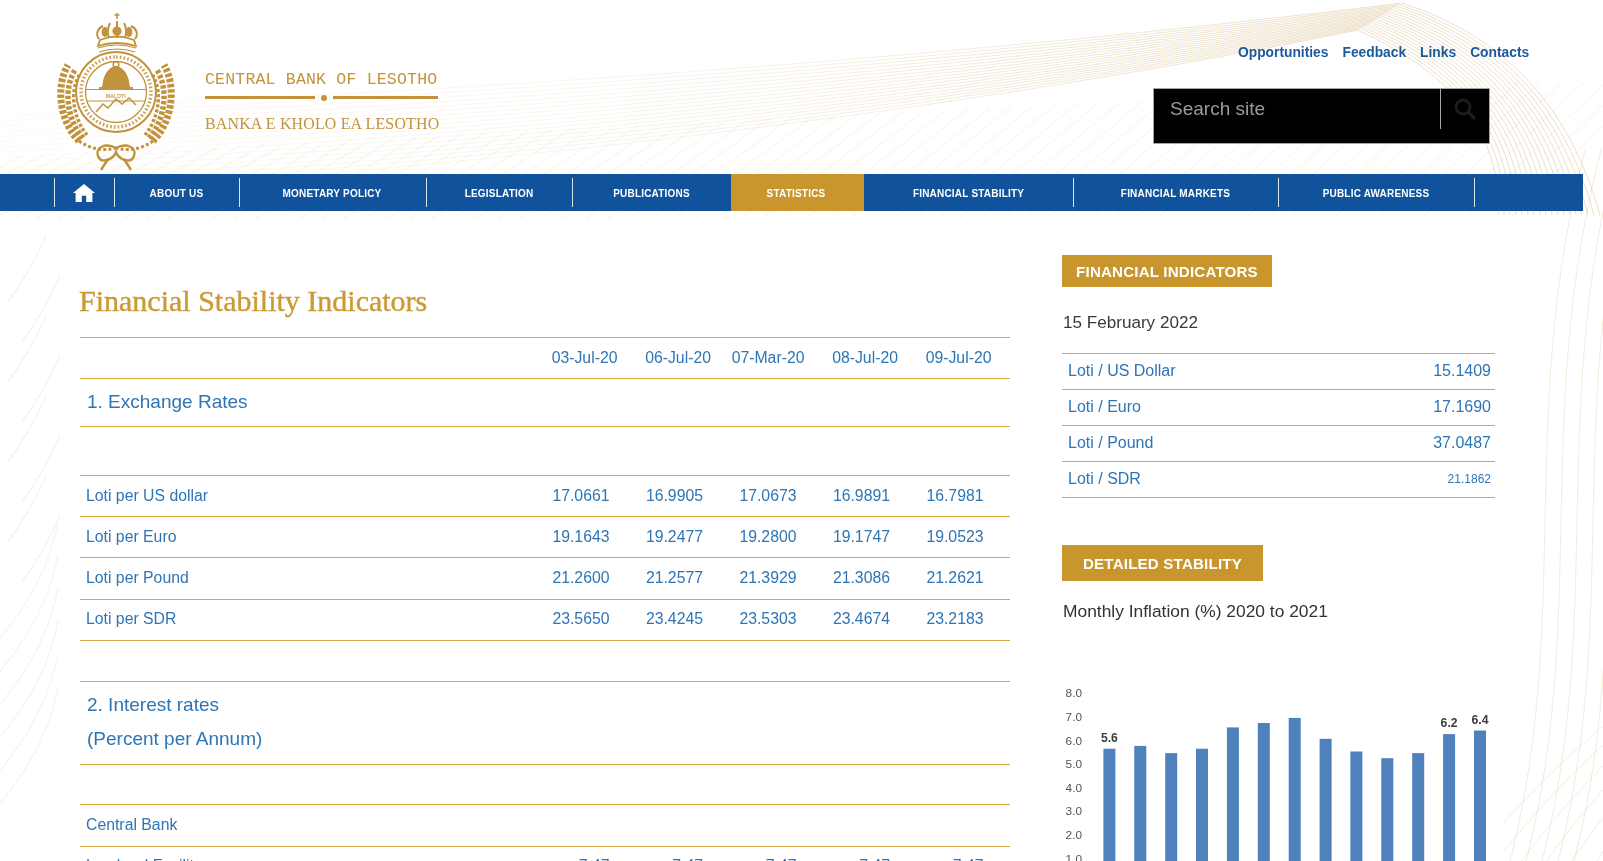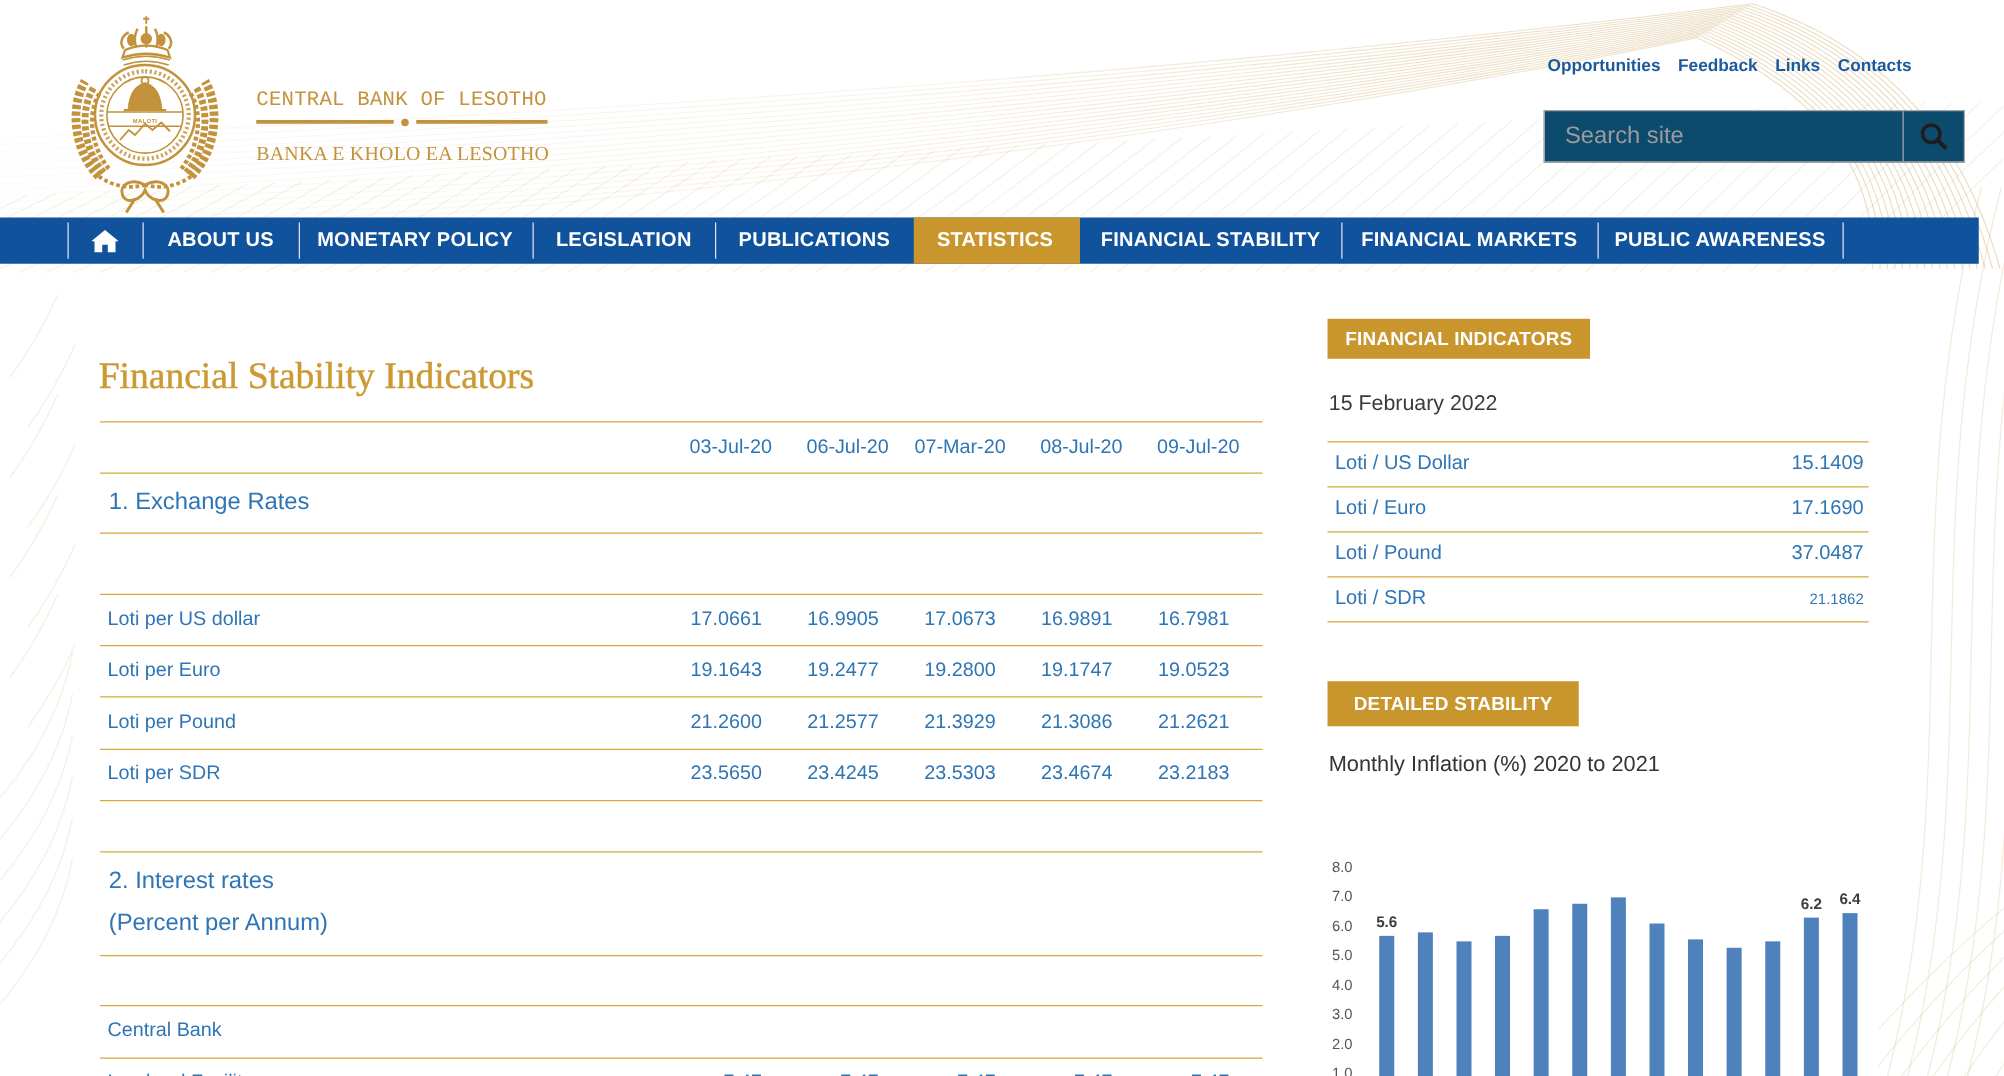--- a/index.html
+++ b/index.html
@@ -1,16 +1,16 @@
 <!DOCTYPE html>
 <html><head><meta charset="utf-8">
 <style>
 html,body{margin:0;padding:0}
 body{width:1603px;height:861px;overflow:hidden;background:#fff;font-family:"Liberation Sans",sans-serif;position:relative}
-.navtxt{position:absolute;top:50%;transform:translate(-50%,-50%);color:#fff;font-weight:bold;font-size:16px;letter-spacing:0.2px;white-space:nowrap}
+.navtxt{position:absolute;top:50%;transform:translate(-50%,-50%);color:#fff;font-weight:bold;font-size:10px;letter-spacing:0.2px;white-space:nowrap}
 .cell{position:absolute;transform:translateY(-50%);font-size:15.8px;color:#2e75b5;white-space:nowrap}
 .cell:not(.lbl){text-align:right}
 .sect{position:absolute;transform:translateY(-50%);font-size:19px;color:#2e75b5;white-space:nowrap}
 .goldbtn{position:absolute;background:#c9962e;color:#fff;font-weight:bold;font-size:15.1px;letter-spacing:0.2px;display:flex;align-items:center;justify-content:center}
 </style></head>
 <body>
 <svg id="bg" width="1603" height="861" viewBox="0 0 1603 861" style="position:absolute;left:0;top:0">
 <defs>
       <linearGradient id="swg" gradientUnits="userSpaceOnUse" x1="0" y1="0" x2="1603" y2="0">
 <stop offset="0" stop-color="rgba(198,160,86,0.04)"></stop>
@@ -184,21 +184,21 @@
     <div style="position:absolute;left:128px;top:4px;width:105px;height:2.5px;background:#c2923c"></div>
   </div>
   <div style="font-family:'Liberation Serif',serif;font-size:15.9px;letter-spacing:0.2px;color:#c2923c;white-space:nowrap;margin-top:14px">BANKA E KHOLO EA LESOTHO</div>
 </div>
 <div style="position:absolute;left:1238px;top:45px;display:flex;gap:14px;font-weight:bold;font-size:13.8px;color:#1b5a9b;white-space:nowrap">
   <span>Opportunities</span>
     <span>Feedback</span>
     <span>Links</span>
     <span>Contacts</span>
 </div>
-<div style="position:absolute;left:1235px;top:88px;width:337px;height:42px;border:1px solid #a6a6a6;background:#0c4a6e;box-sizing:border-box">
+<div style="position:absolute;left:1153px;top:88px;width:337px;height:56px;border:1px solid #a6a6a6;background:#000000;box-sizing:border-box">
   <div style="position:absolute;left:16px;top:9px;font-size:19px;color:#9b9b9b">Search site</div>
   <div style="position:absolute;right:0;top:0;width:48px;height:40px;border-left:1px solid #a6a6a6">
     <div style="position:absolute;left:12px;top:8px"><svg width="24" height="24" viewBox="0 0 24 24">
           <circle cx="10" cy="10" r="7" fill="none" stroke="#1d1d1d" stroke-width="2.8"></circle>
           <line x1="15.2" y1="15.2" x2="21" y2="21" stroke="#1d1d1d" stroke-width="3.2" stroke-linecap="round"></line>
         </svg></div>
   </div>
 </div>
 
 <div style="position:absolute;left:0;top:174px;width:1603px;height:37px">

